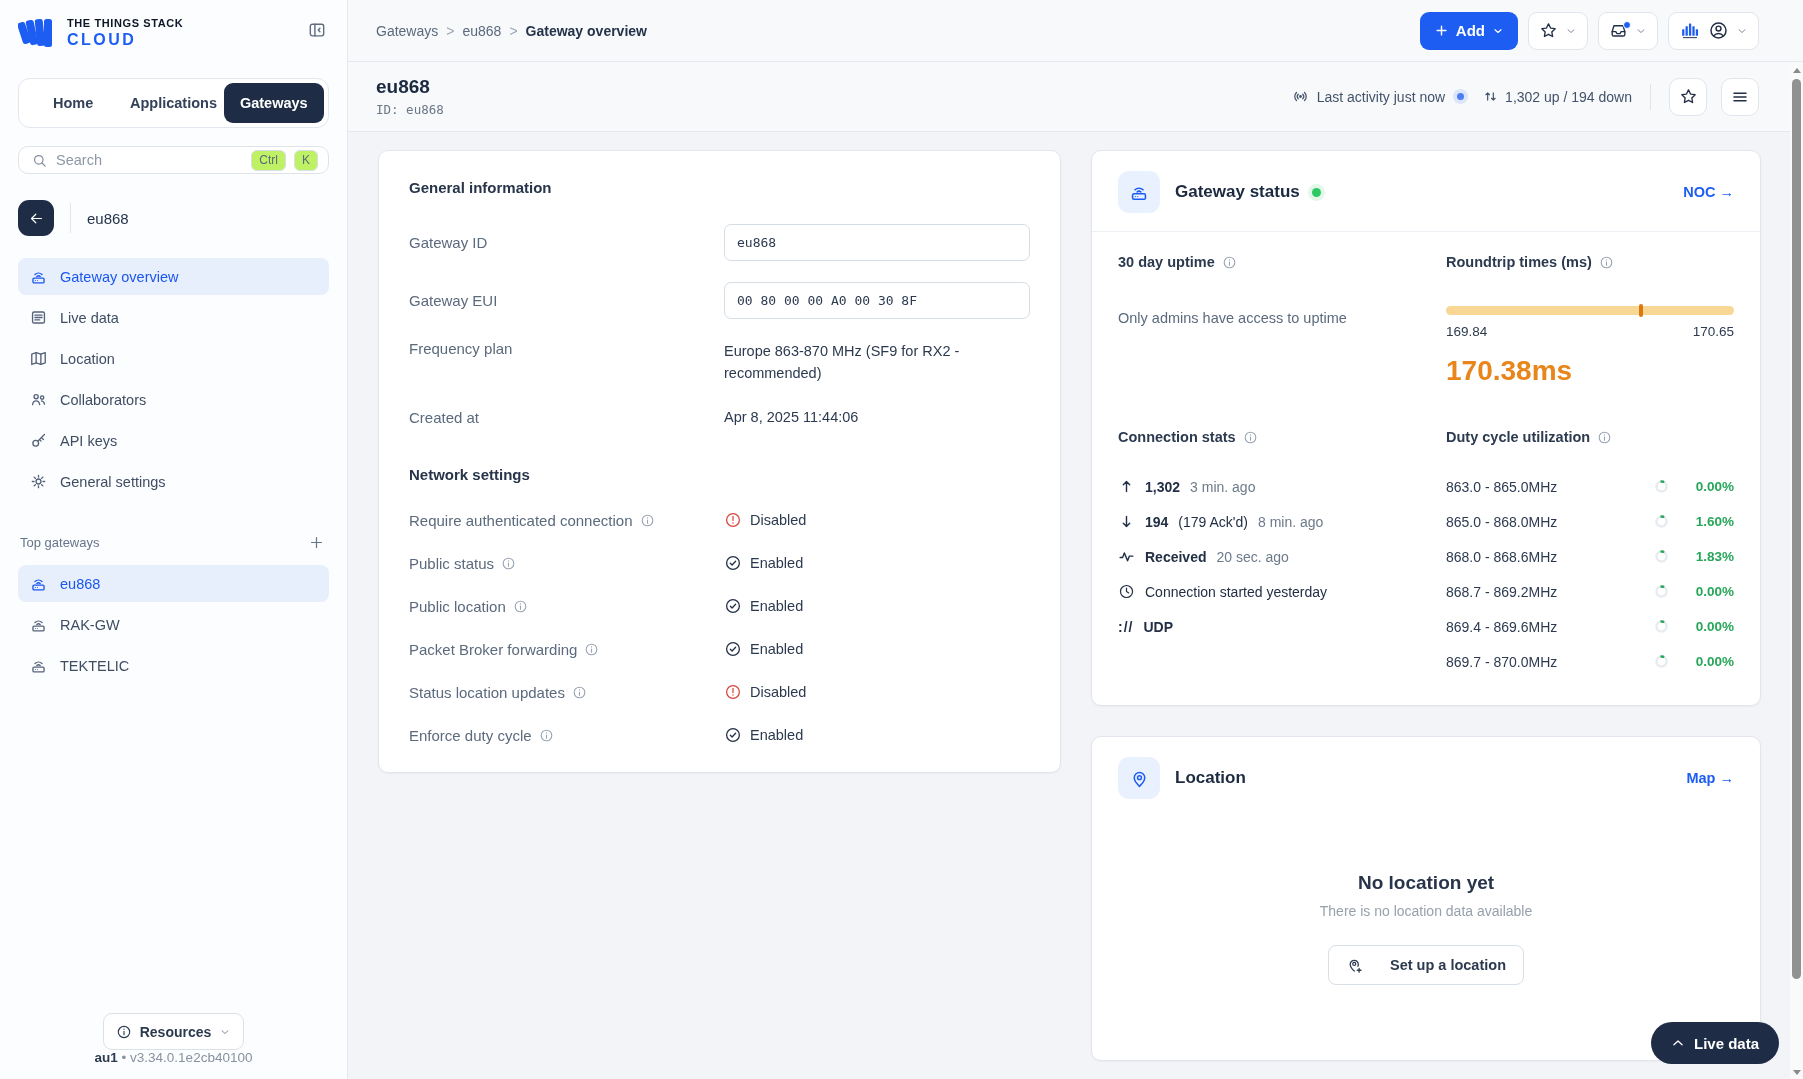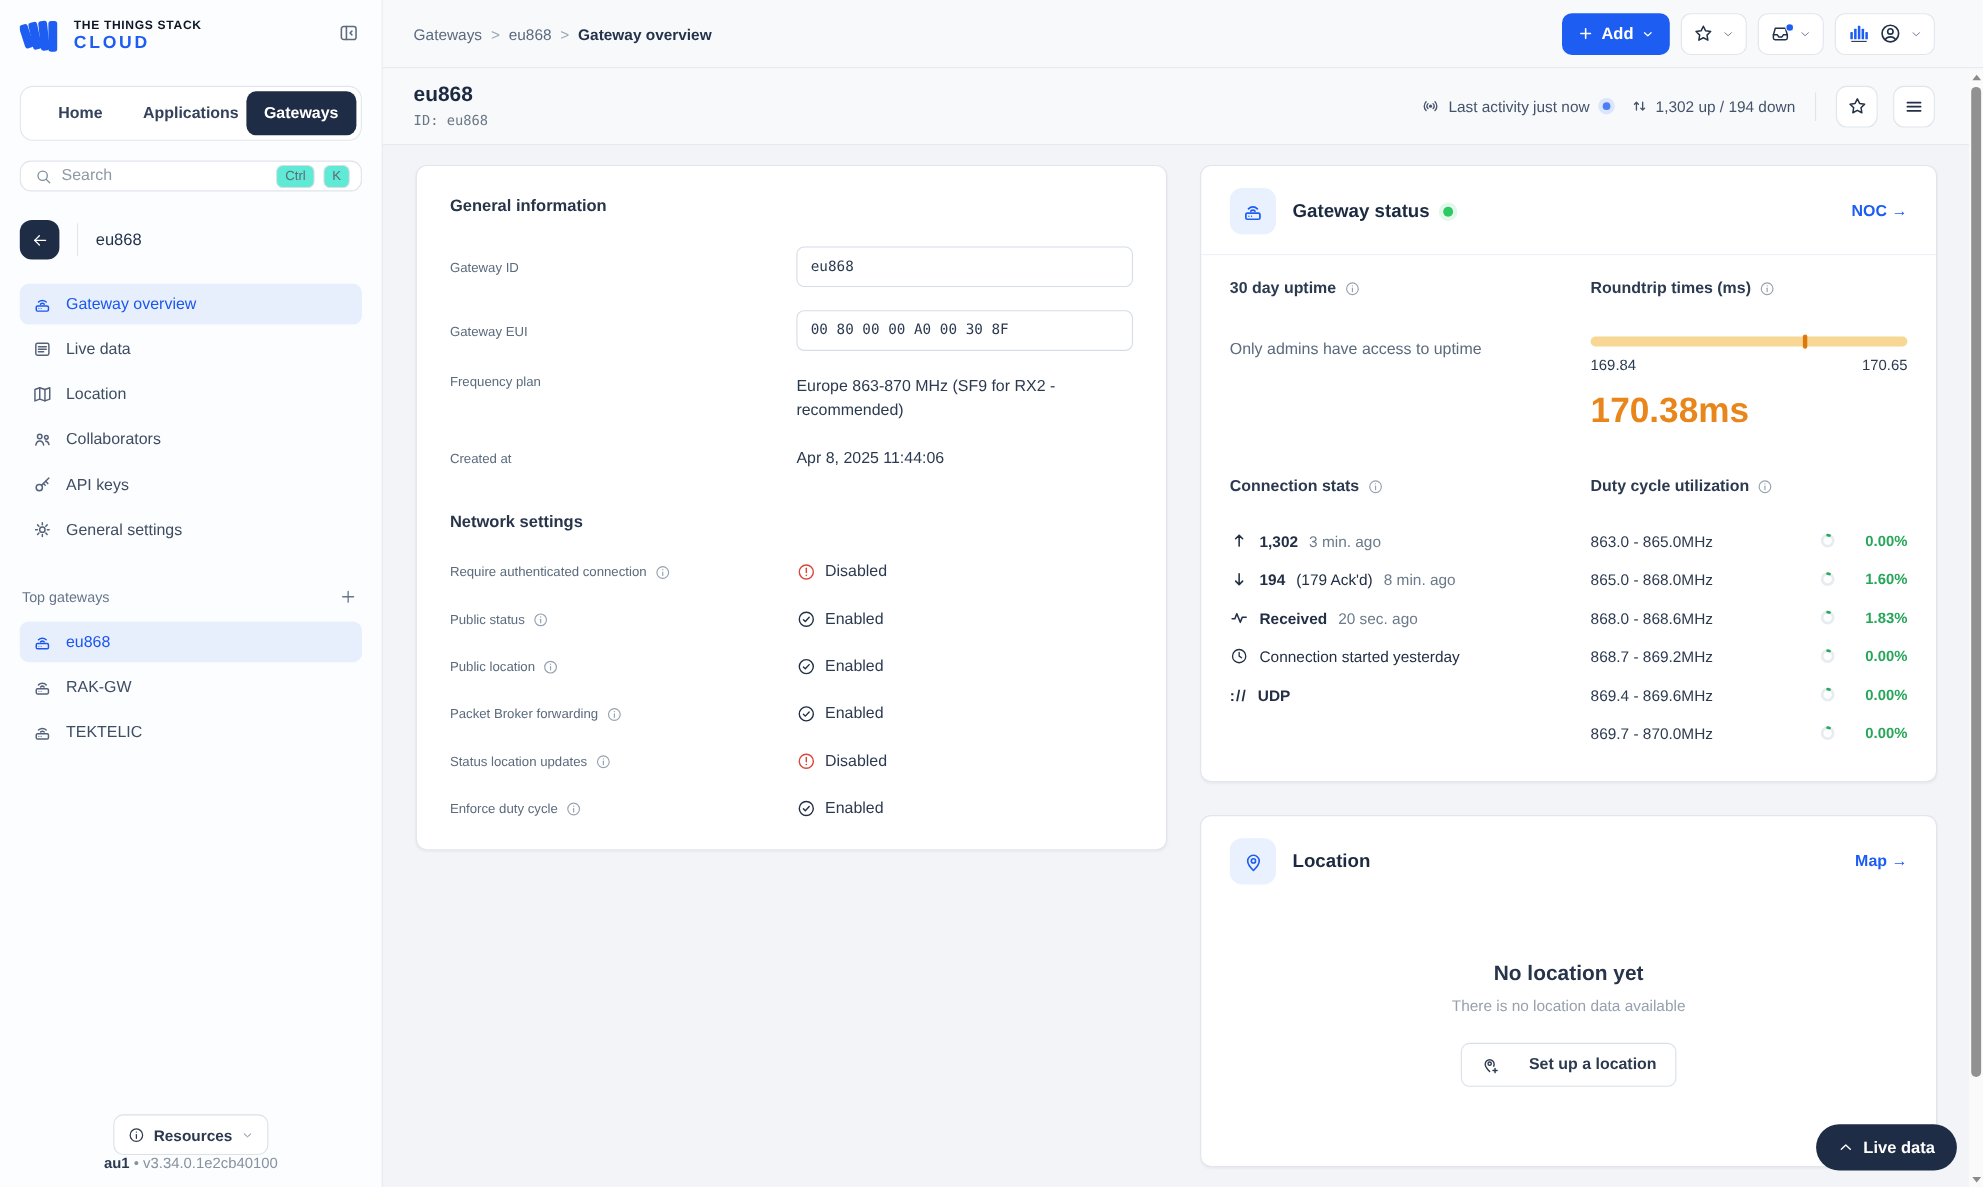--- a/index.html
+++ b/index.html
@@ -22,21 +22,21 @@
 
   .tabbar { margin-top:28px; border:1px solid #e2e7ee; background:#fff; border-radius:12px; padding:4px; display:flex; }
   .tab { flex:1; height:40px; border:none; background:none; border-radius:9px; font-family:inherit;
          font-size:14.5px; font-weight:600; color:#33415a; cursor:pointer; }
   .tab.active { background:#1f2c45; color:#fff; }
 
   .searchbox { margin-top:18px; height:28px; border:1px solid #dfe4eb; background:#fff; border-radius:10px;
                display:flex; align-items:center; padding:0 10px 0 12px; gap:8px; color:#828f9e; }
   .searchbox input { flex:1; border:none; outline:none; font-family:inherit; font-size:14.5px; color:#33415a; min-width:0; background:transparent; }
   .searchbox input::placeholder { color:#8d99a7; }
-  .kbd { font-size:12px; color:#5d6a79; border:1px solid #d9dfe6; border-radius:6px; padding:2.5px 7px; background:#5eead4; }
+  .kbd { font-size:12px; color:#5d6a79; border:1px solid #d9dfe6; border-radius:6px; padding:2.5px 7px; background:#bef264; }
 
   .entity-row { margin-top:26px; display:flex; align-items:center; }
   .back-btn { width:36px; height:36px; background:#1f2c45; color:#fff; border:none; border-radius:11px;
               display:flex; align-items:center; justify-content:center; cursor:pointer; }
   .entity-divider { width:1px; height:30px; background:#e2e6ec; margin:0 16px; }
   .entity-name { font-size:15px; color:#25334b; }
 
   .nav { margin-top:22px; display:flex; flex-direction:column; gap:4px; }
   .nav-item { display:flex; align-items:center; gap:12px; height:37px; padding:0 11px; border-radius:8px;
               color:#3f4d63; font-size:14.5px; cursor:pointer; }
@@ -86,21 +86,21 @@
   .content { flex:1; display:flex; gap:30px; padding:18px 42px 18px 30px; min-height:0; }
   .card { background:#fff; border:1px solid #e2e6ec; border-radius:10px; box-shadow:0 1px 2px rgba(16,30,54,.04); }
 
   
   .col-left { width:683px; flex:0 0 683px; }
   .gi-card { padding:28px 30px; }
   .section-title { font-size:15px; font-weight:700; color:#27344a; }
   .gi-rows { margin-top:28px; display:flex; flex-direction:column; gap:21px; }
   .gi-row { display:flex; align-items:center; }
   .gi-row.top { align-items:flex-start; }
-  .gi-label { width:315px; flex:0 0 315px; color:#5b6a7d; font-size:12px; display:flex; align-items:center; gap:7px; }
+  .gi-label { width:315px; flex:0 0 315px; color:#5b6a7d; font-size:15px; display:flex; align-items:center; gap:7px; }
   .gi-value { flex:1; font-size:14.5px; color:#2c3a50; line-height:1.55; }
   .gi-input { width:100%; height:37px; border:1px solid #d6dde5; border-radius:7px; padding:0 12px;
               font-family:"DejaVu Sans Mono", monospace; font-size:13px; color:#2c3a50; background:#fff; }
   .ns-title { margin-top:38px; }
   .status-val { display:flex; align-items:center; gap:8px; font-size:14.5px; color:#2c3a50; }
   .st-ok { color:#222f45; } .st-err { color:#d8473c; }
   .info-ic { color:#97a2b0; flex:0 0 auto; }
 
   
   .col-right { flex:1; display:flex; flex-direction:column; gap:30px; min-width:0; }
@@ -112,21 +112,21 @@
   .head-link { margin-left:auto; color:#1d5df2; font-size:14.5px; font-weight:600; text-decoration:none; cursor:pointer; }
   .gs-head { border-bottom:1px solid #ecf0f4; }
   .gs-body { padding:22px 26px 26px; }
   .gs-grid-row { display:flex; gap:40px; }
   .gs-col { flex:1; min-width:0; }
   .mini-title { font-size:14.5px; font-weight:700; color:#2c3a50; display:flex; align-items:center; gap:7px; }
   .uptime-note { margin-top:40px; font-size:14.5px; color:#5b6a7d; }
   .rt-bar { margin-top:36px; position:relative; height:9px; border-radius:5px; background:#f8d694; }
   .rt-marker { position:absolute; top:-2px; width:4px; height:13px; border-radius:2px; background:#db790e; }
   .rt-minmax { display:flex; justify-content:space-between; margin-top:9px; font-size:13.5px; color:#2c3a50; }
-  .rt-current { margin-top:16px; font-size:32px; font-weight:700; color:#e8861b; }
+  .rt-current { margin-top:16px; font-size:28px; font-weight:700; color:#e8861b; }
 
   .gs-grid-row.second { margin-top:42px; }
   .cs-list { margin-top:24px; display:flex; flex-direction:column; }
   .cs-row { height:35px; display:flex; align-items:center; gap:10px; color:#222f45;text-align:center; }
   .cs-strong { font-weight:700; }
   .cs-time { color:#6c7a8a; }
   .udp-glyph { font-weight:700; font-size:14px; letter-spacing:1px; }
   .cs-label-strong { font-weight:600; }
 
   .duty-list { margin-top:24px; display:flex; flex-direction:column; }

